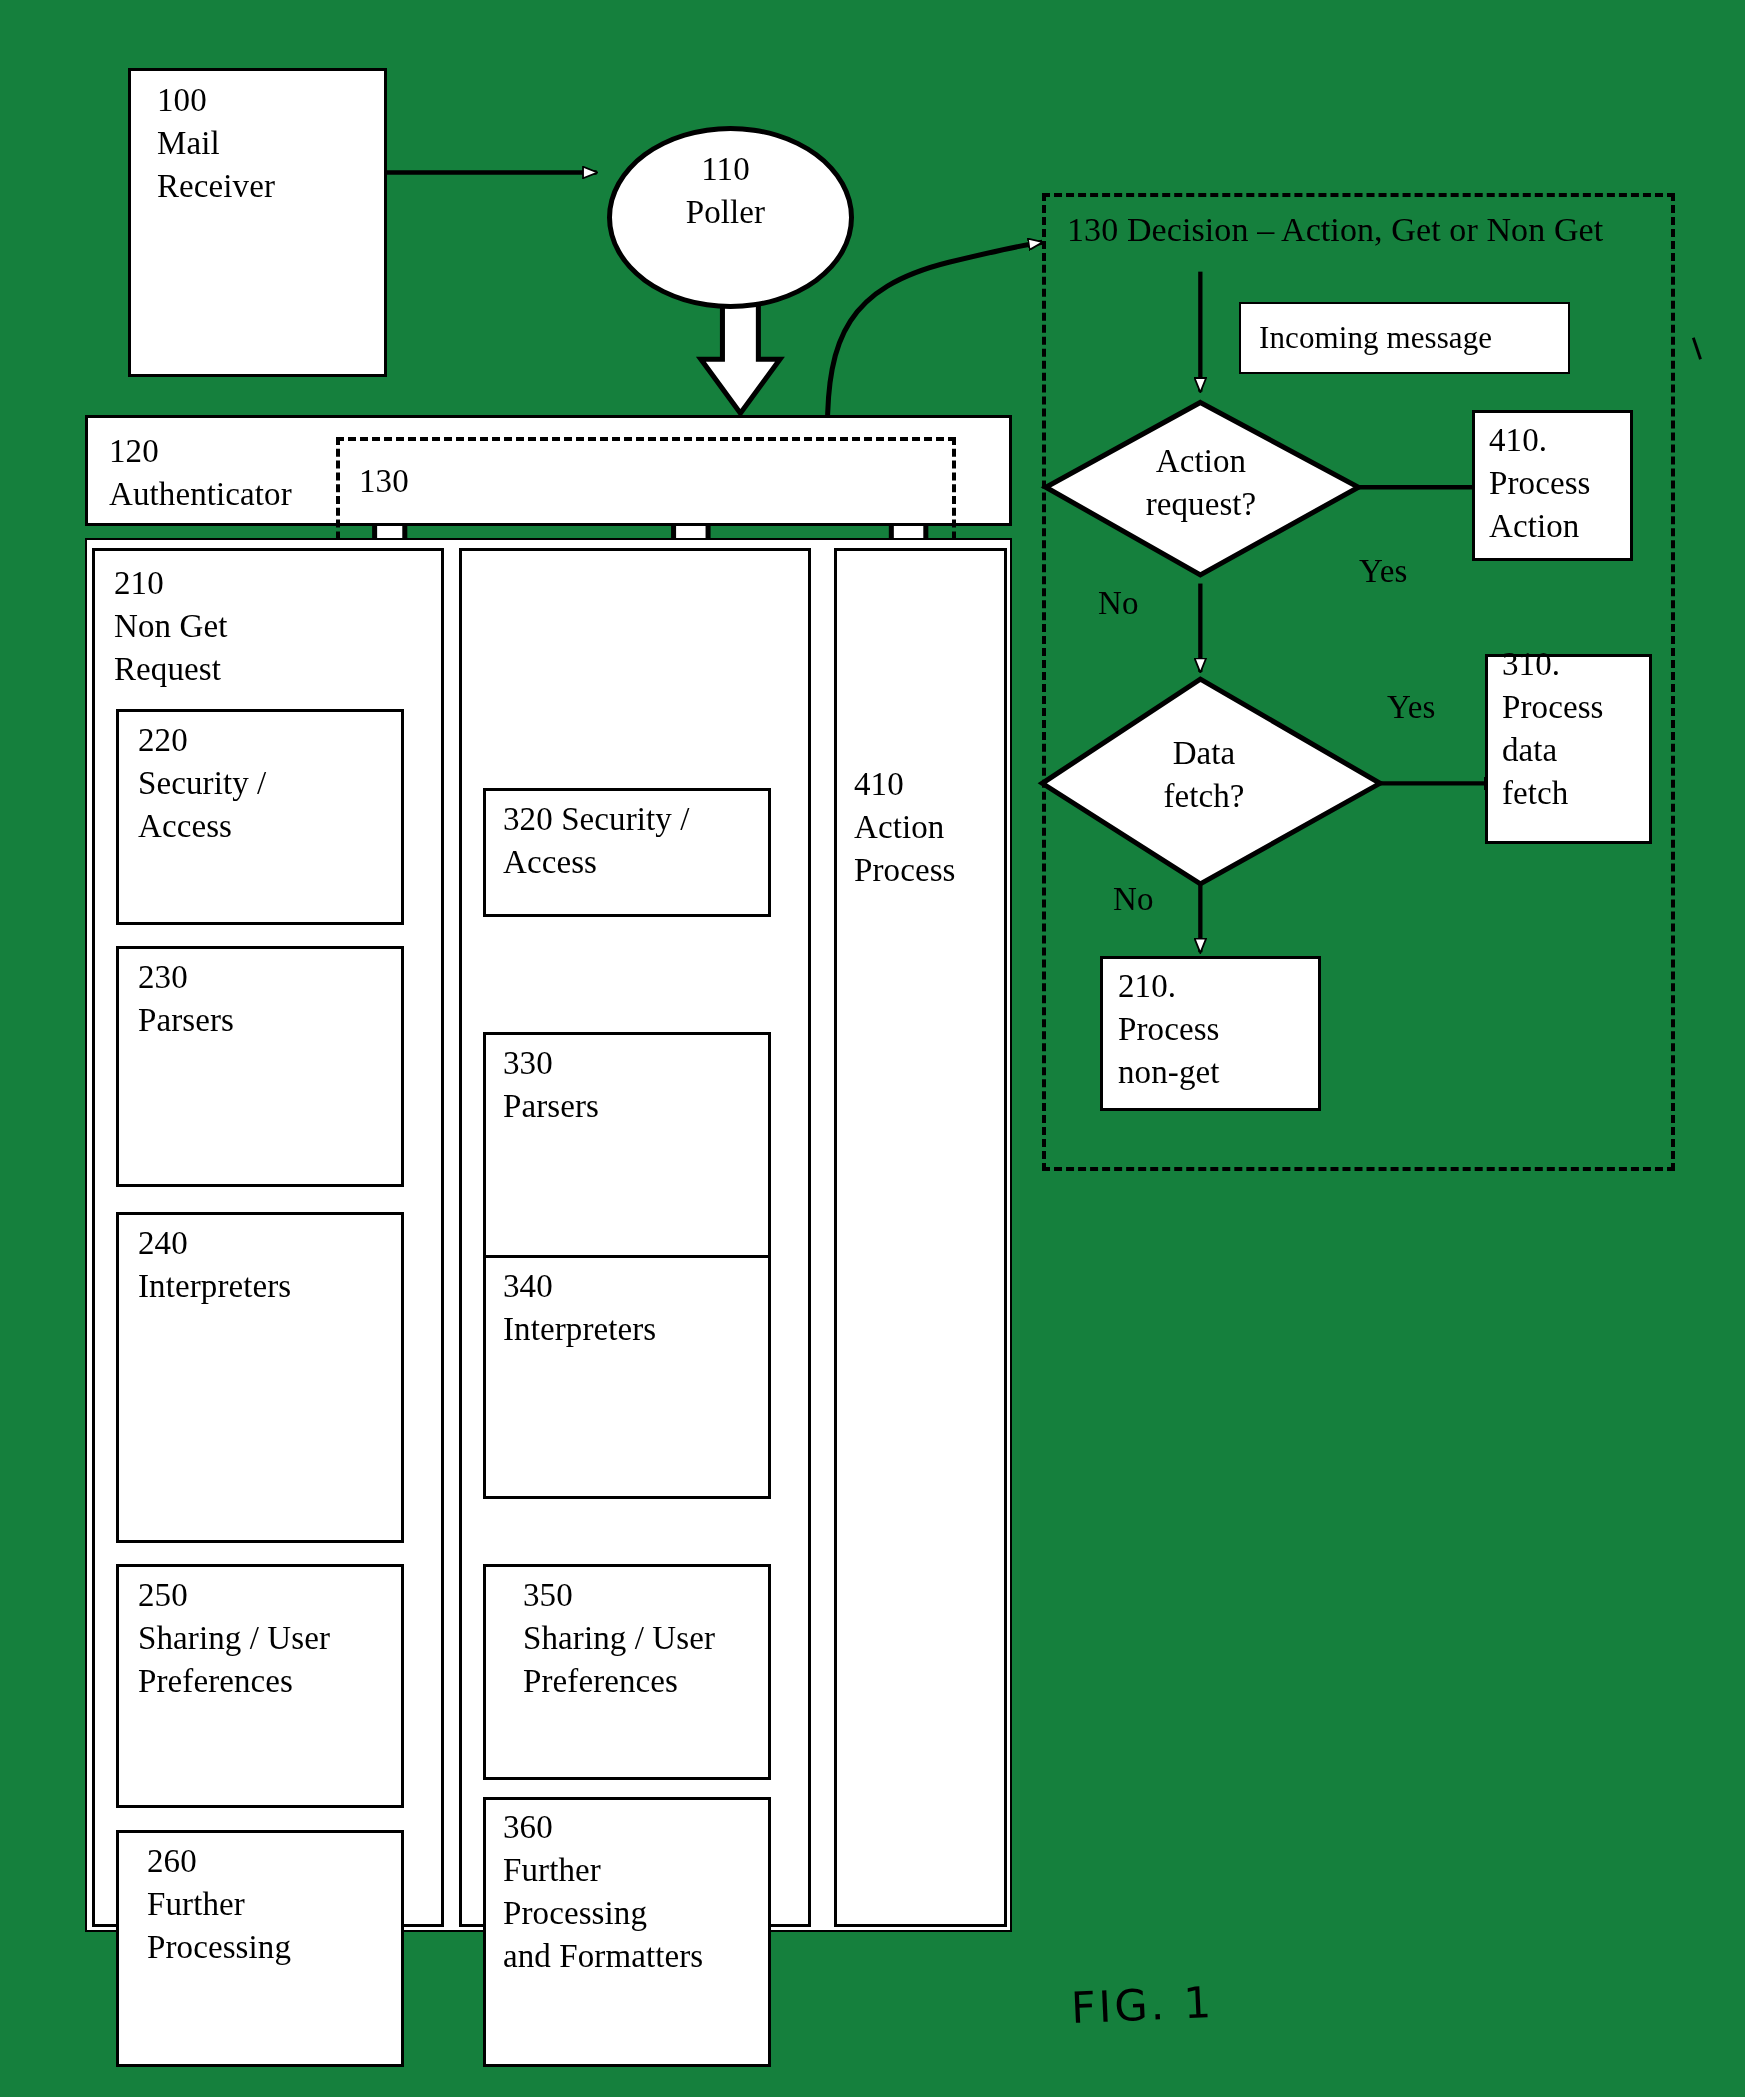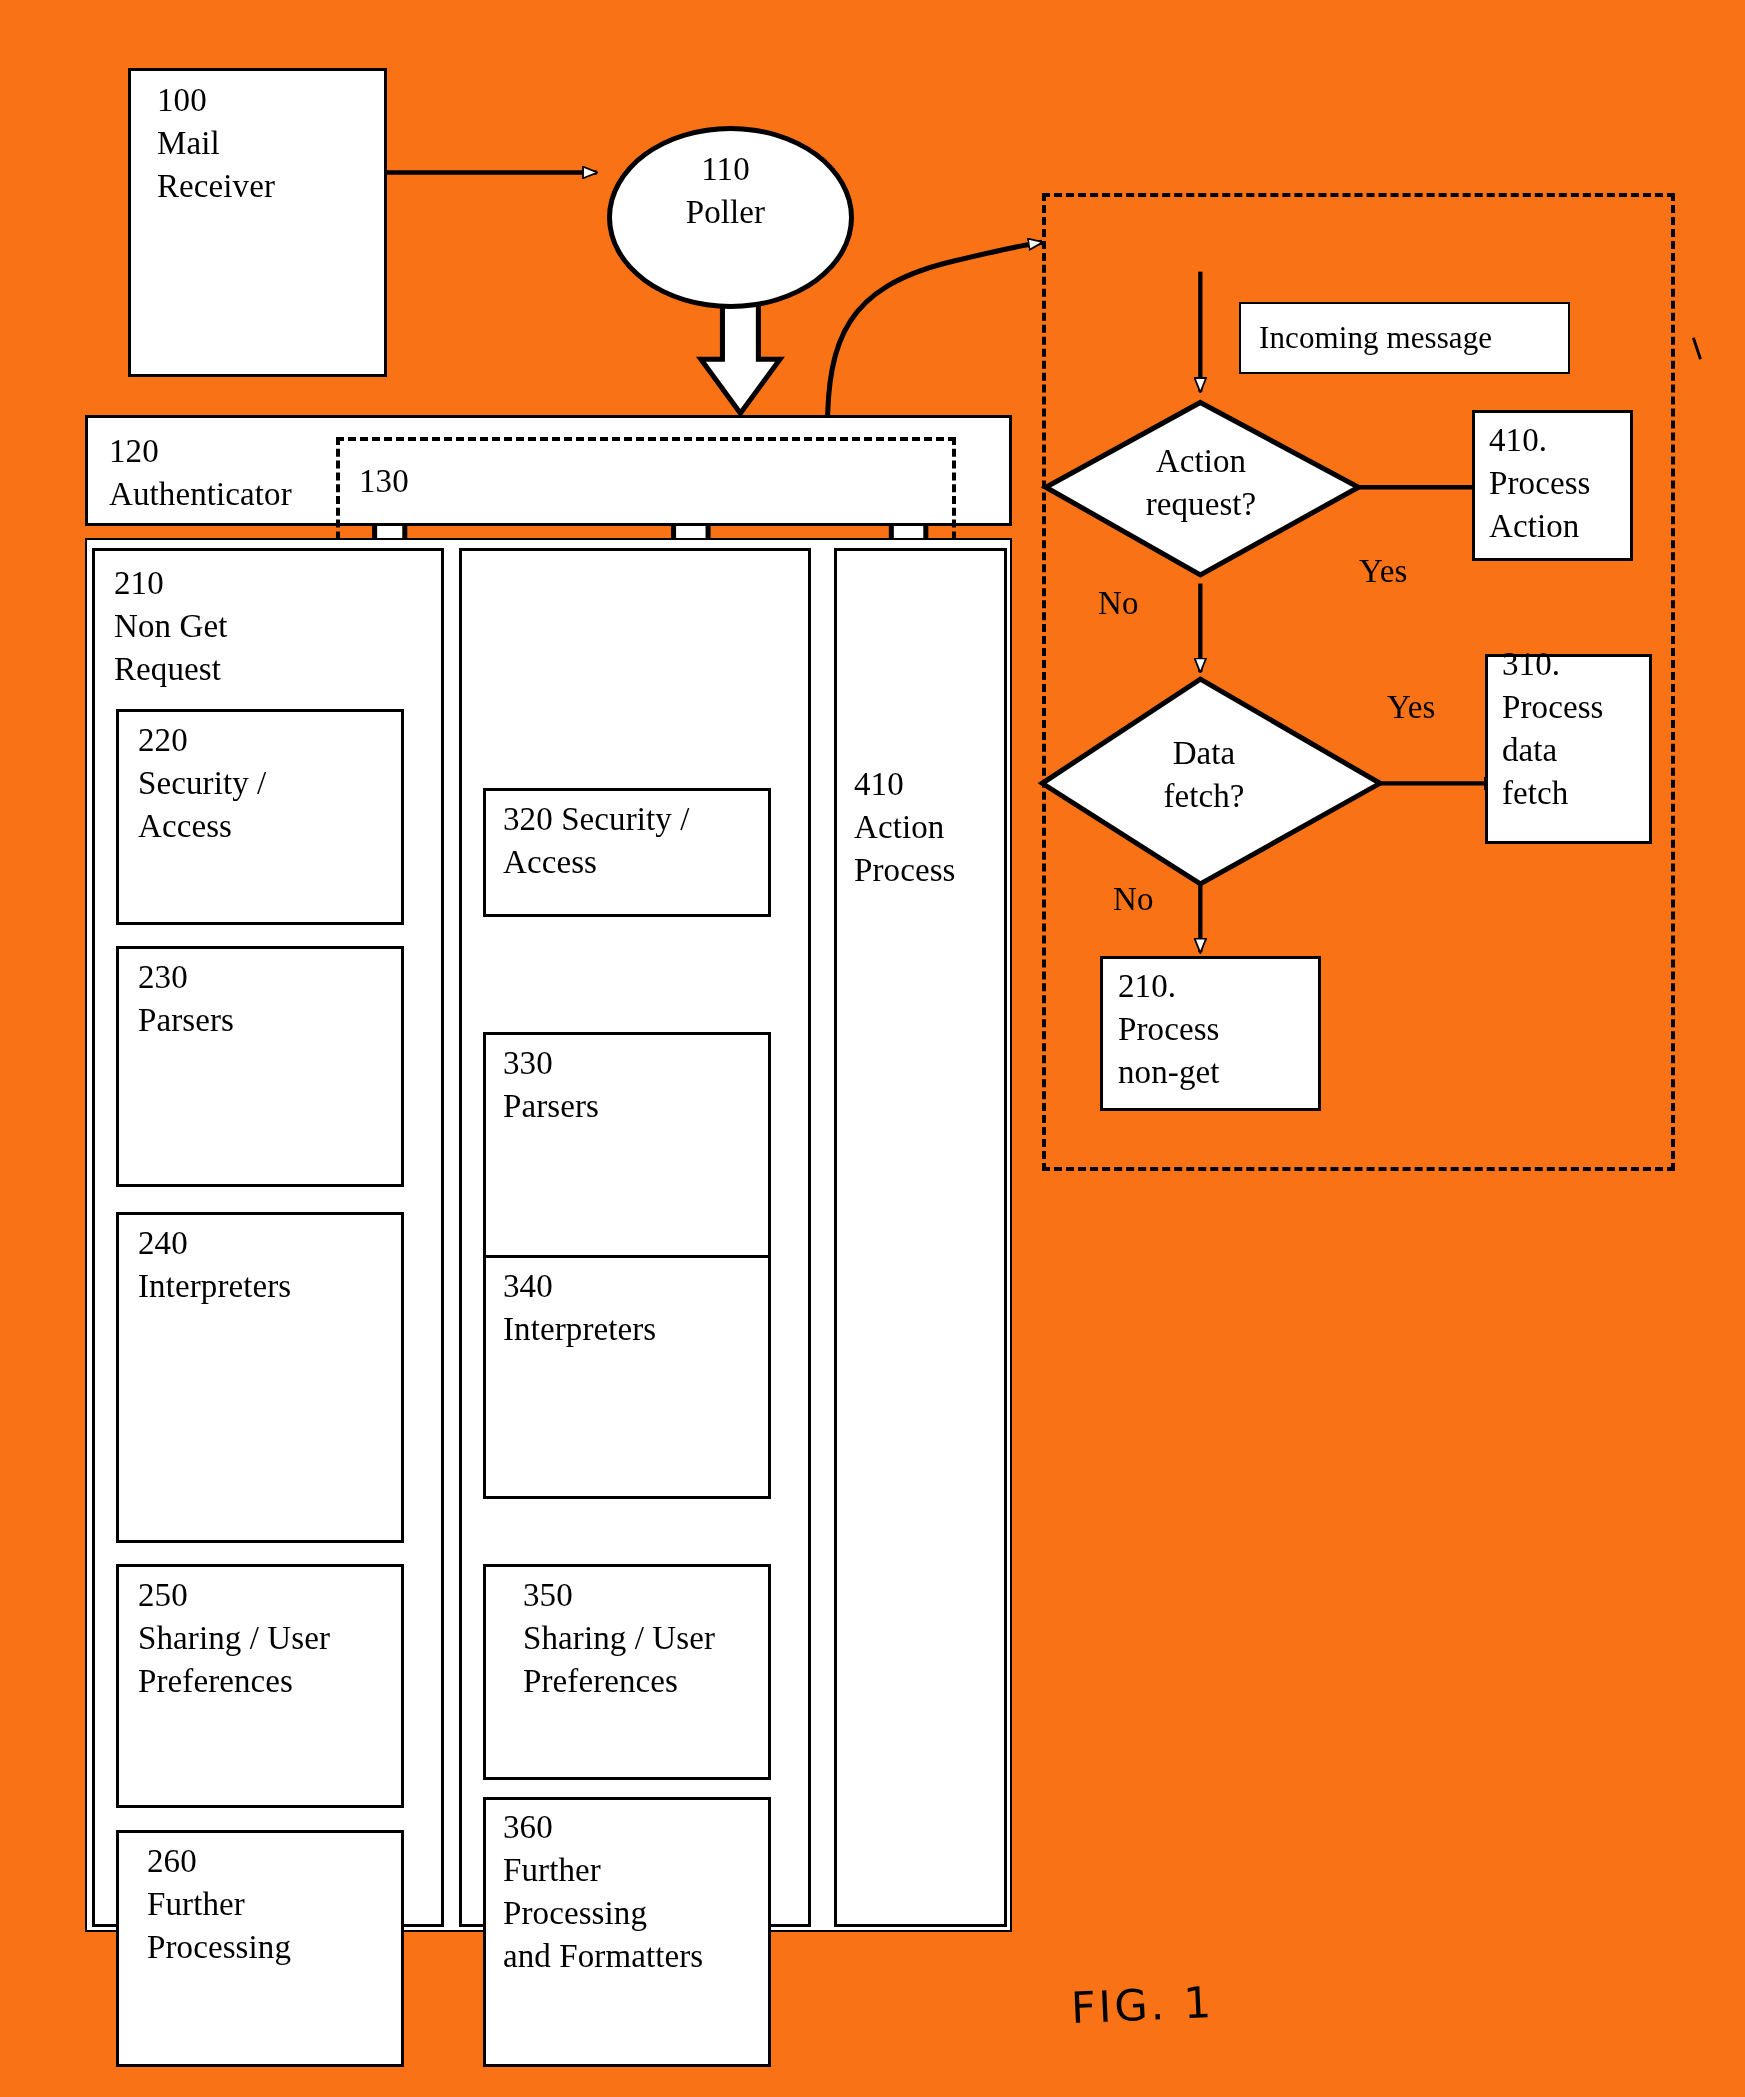--- a/index.html
+++ b/index.html
@@ -5,21 +5,21 @@
 <style>
   html,body{margin:0;padding:0;background:#fff;}
   body{
     font-family:"Liberation Serif","DejaVu Serif",serif;
     color:#000;
   }
   #page{
     position:relative;
     width:1746px;
     height:2097px;
-    background:#f97316;
+    background:#15803d;
     overflow:hidden;
   }
   .abs{position:absolute;}
   
   .box{
     position:absolute;
     border:3.6px solid #000;
     background:#fff;
     box-sizing:border-box;
   }
@@ -219,20 +219,21 @@
 Further
 Processing
 and Formatters</div>
 
   <div class="box" style="left:834px; top:548px; width:173px; height:1379px;"></div>
   <div class="lbl" style="left:854px; top:763px; width:158px;">410
 Action
 Process</div>
 
   <div class="dashbox" style="left:1042px; top:193px; width:633px; height:978px;"></div>
+  <div class="lbl" style="left:1067px; top:208px; width:604px; font-size:34px;">130 Decision – Action, Get or Non Get</div>
 
   <div class="box thin" style="left:1239px; top:302px; width:331px; height:72px;"></div>
   <div class="lbl xs" style="left:1259px; top:318px; width:309px;">Incoming message</div>
 
   <div class="lbl center" style="left:1093px; top:440px; width:216px;">Action
 request?</div>
   <div class="lbl center" style="left:1100px; top:732px; width:208px;">Data
 fetch?</div>
 
   <div class="lbl" style="left:1359px; top:550px; width:86px;">Yes</div>

